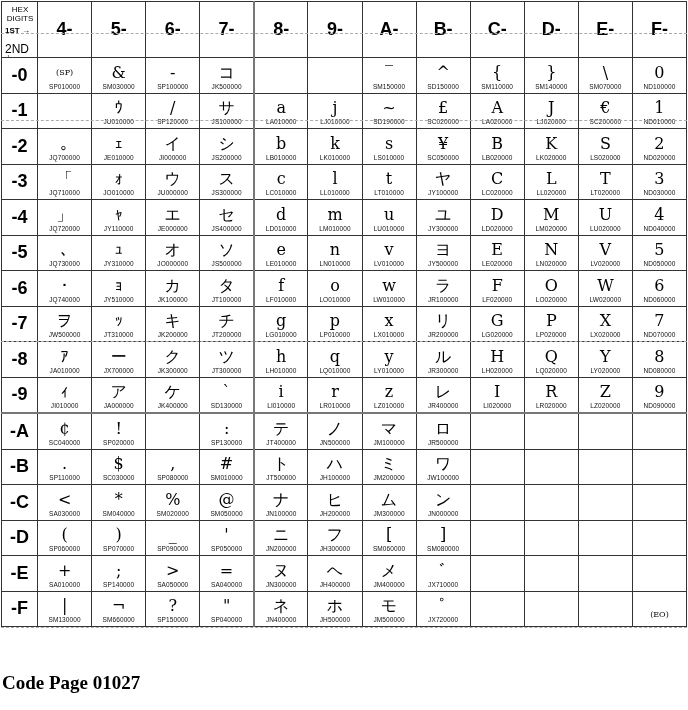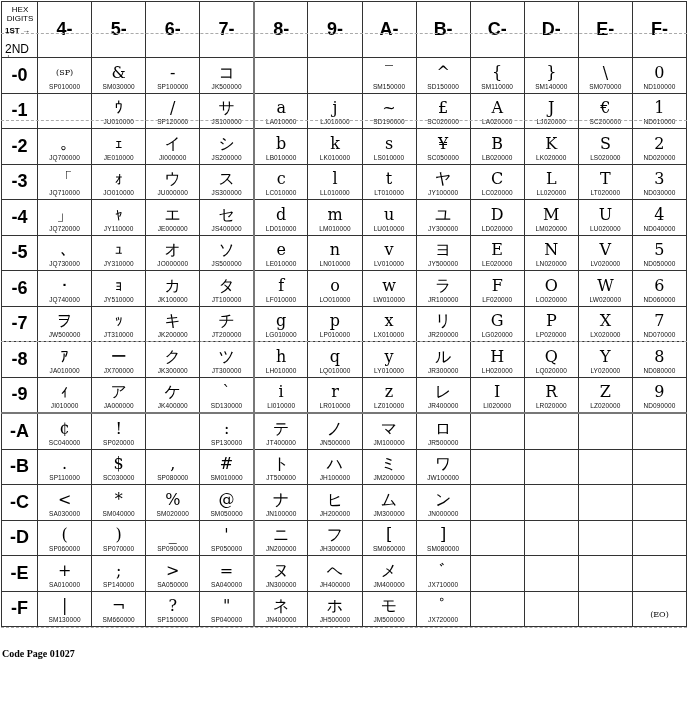--- a/index.html
+++ b/index.html
@@ -32,22 +32,22 @@
   .rowhead { font-family: "Liberation Sans", sans-serif; font-weight: bold; font-size: 18px; vertical-align: middle !important; }
   .glyph { display: block; font-family: "DejaVu Serif", "Liberation Serif", serif; font-size: 16px; line-height: 18px; height: 18px; margin-bottom: 0px; }
   .glyph.small { font-size: 8px; }
   .gcid { display: block; font-family: "Liberation Sans", sans-serif; font-size: 6.5px; line-height: 9px; letter-spacing: 0.1px; margin-bottom: 2px; color: #111; }
   .dashline {
     position: absolute; left: 0; right: 0; height: 0;
     border-top: 1px dashed #aaa;
     pointer-events: none;
   }
   .caption {
-    position: absolute; left: 2px; top: 648px;
-    font-family: "Liberation Serif", serif; font-weight: bold; font-size: 10px;
+    position: absolute; left: 2px; top: 672px;
+    font-family: "Liberation Serif", serif; font-weight: bold; font-size: 19px;
   }
 </style>
 </head>
 <body>
 
 <table class="cp">
   <colgroup>
     <col class="c0">
       <col class="cn">
       <col class="cn">

